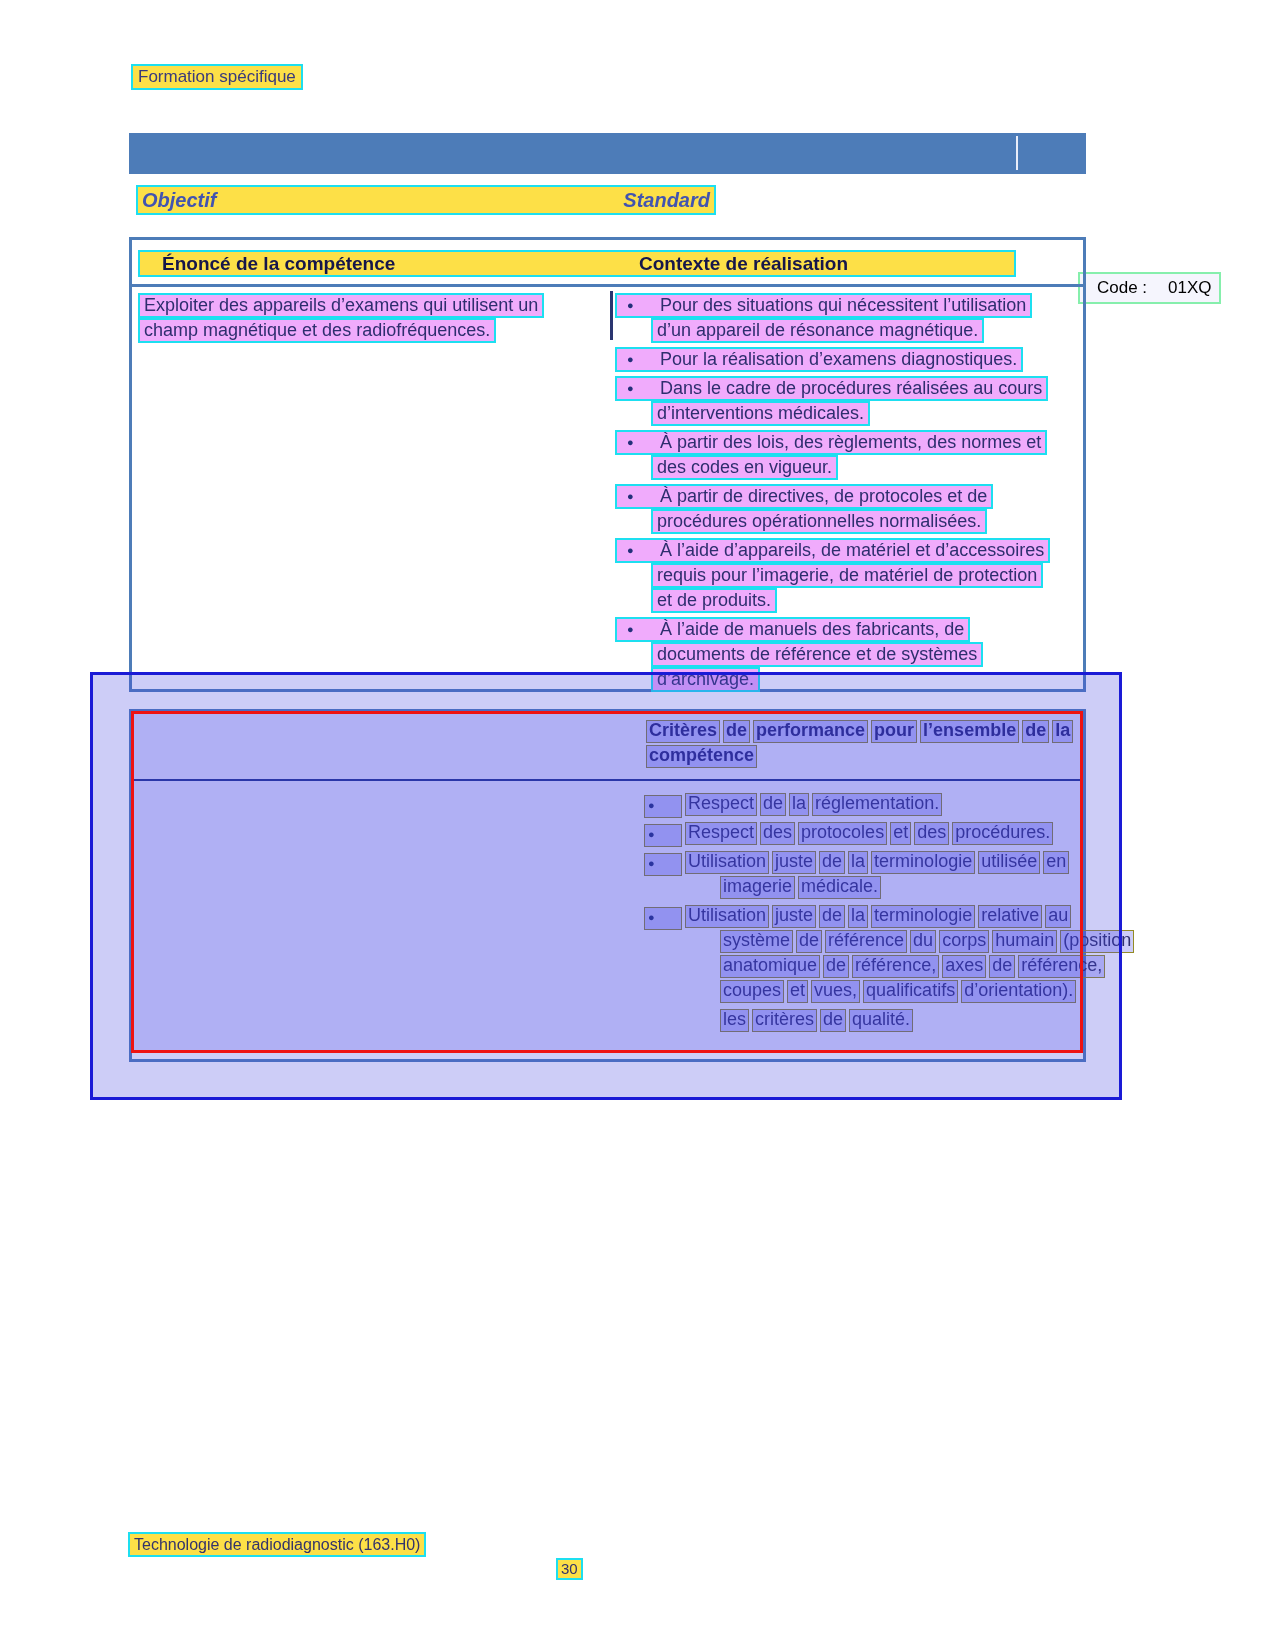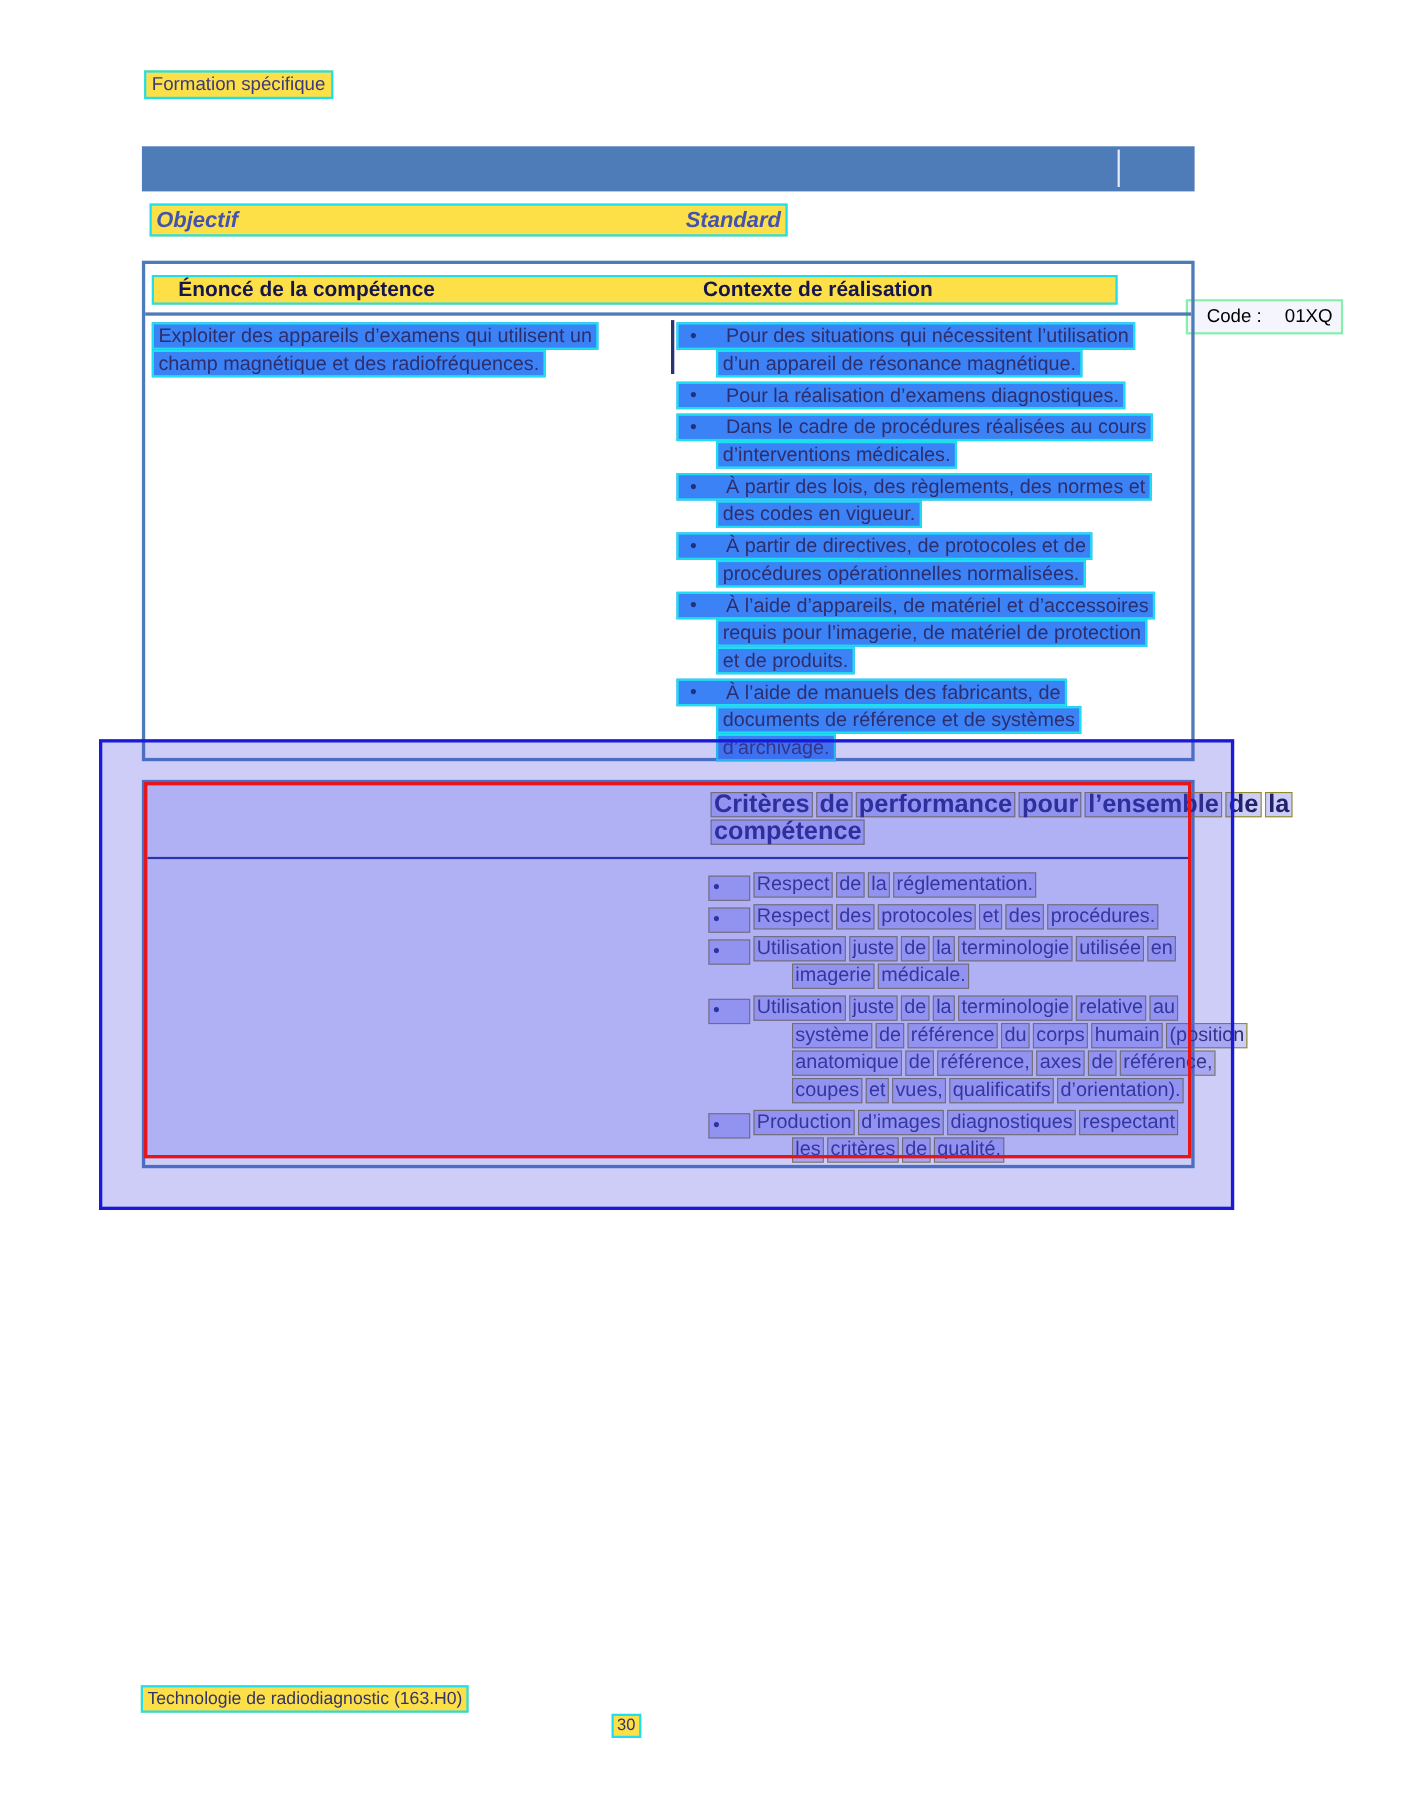--- a/index.html
+++ b/index.html
@@ -29,21 +29,21 @@
           border:3px solid #4d7cb8;box-sizing:border-box;}
   .t1-headband{position:absolute;left:6px;top:10px;width:878px;height:27px;}
   .th{position:absolute;top:1px;font-size:19px;font-weight:bold;color:#16164a;white-space:nowrap;margin-left:19px;}
   .th1{left:3px;}
   .th2{left:480px;}
   .t1-hline{position:absolute;left:0;top:44px;width:951px;height:3px;background:#4d7cb8;}
   .t1-left{position:absolute;left:6px;top:53px;width:470px;}
   .t1-right{position:absolute;left:483px;top:53px;width:462px;}
 
   .line{display:block;height:25px;line-height:21px;font-size:18px;white-space:nowrap;
-        background:#3b82f6;border:2px solid #1ddff0;box-sizing:border-box;
+        background:#f0abfc;border:2px solid #1ddff0;box-sizing:border-box;
         padding:0 4px;width:max-content;}
   .b-item{margin-bottom:4px;}
   .b-item .cont{margin-left:36px;}
   .dot{display:inline-block;width:33px;padding-left:6px;font-size:11px;color:#23307a;
        vertical-align:top;line-height:21px;}
 
   .artifact-line{position:absolute;left:610px;top:291px;width:3px;height:49px;background:#2a3570;}
 
   
   .overlay{position:absolute;left:90px;top:672px;width:1032px;height:428px;
@@ -54,21 +54,21 @@
           z-index:6;pointer-events:none;}
 
   
   .table2{position:absolute;left:129px;top:709px;width:957px;height:353px;
           border:3px solid #4d7cb8;box-sizing:border-box;}
   .t2-head{position:absolute;left:514px;top:8px;width:440px;font-weight:bold;color:#22226a;}
   .t2-divider{position:absolute;left:2px;top:67px;width:947px;height:2px;background:#1b2f7d;}
   .t2-bullets{position:absolute;left:512px;top:81px;width:442px;}
 
   .wline{display:block;height:25px;line-height:21px;font-size:18px;white-space:nowrap;}
-  .t2-head .wline{font-size:23px;}
+  .t2-head .wline{font-size:18px;}
   .wordbox{display:inline-block;background:rgba(88,88,235,0.30);border:1px solid #948b25;
            box-sizing:border-box;padding:0 2px;margin-right:3px;line-height:19px;height:23px;}
   .bulletbox{display:inline-block;width:38px;background:rgba(88,88,235,0.30);
              border:1px solid #948b25;box-sizing:border-box;margin-right:3px;
              line-height:19px;height:23px;padding-left:3px;font-size:11px;color:#1c2d6e;}
   .w-cont{margin-left:41px;padding-left:35px;}
 
   .t-footer{position:absolute;left:128px;top:1532px;font-size:16px;line-height:19px;
             padding:1px 4px;color:#33336b;}
   .t-pagenum{position:absolute;left:556px;top:1558px;font-size:15px;line-height:18px;
@@ -156,21 +156,20 @@
           <span class="wline"><span class="bulletbox">●</span><span class="wordbox">Utilisation</span><span class="wordbox">juste</span><span class="wordbox">de</span><span class="wordbox">la</span><span class="wordbox">terminologie</span><span class="wordbox">utilisée</span><span class="wordbox">en</span></span>
           <span class="wline w-cont"><span class="wordbox">imagerie</span><span class="wordbox">médicale.</span></span>
         </div>
         <div class="b-item">
           <span class="wline"><span class="bulletbox">●</span><span class="wordbox">Utilisation</span><span class="wordbox">juste</span><span class="wordbox">de</span><span class="wordbox">la</span><span class="wordbox">terminologie</span><span class="wordbox">relative</span><span class="wordbox">au</span></span>
           <span class="wline w-cont"><span class="wordbox">système</span><span class="wordbox">de</span><span class="wordbox">référence</span><span class="wordbox">du</span><span class="wordbox">corps</span><span class="wordbox">humain</span><span class="wordbox">(position</span></span>
           <span class="wline w-cont"><span class="wordbox">anatomique</span><span class="wordbox">de</span><span class="wordbox">référence,</span><span class="wordbox">axes</span><span class="wordbox">de</span><span class="wordbox">référence,</span></span>
           <span class="wline w-cont"><span class="wordbox">coupes</span><span class="wordbox">et</span><span class="wordbox">vues,</span><span class="wordbox">qualificatifs</span><span class="wordbox">d’orientation).</span></span>
         </div>
         <div class="b-item">
-          <span class="wline"><span class="bulletbox">●</span><span class="wordbox">Production</span><span class="wordbox">d’images</span><span class="wordbox">diagnostiques</span><span class="wordbox">respectant</span></span>
           <span class="wline w-cont"><span class="wordbox">les</span><span class="wordbox">critères</span><span class="wordbox">de</span><span class="wordbox">qualité.</span></span>
         </div>
       </div>
   </div>
 
   <div class="overlay"></div>
   <div class="redbox"></div>
 
   <span class="hl t-footer">Technologie de radiodiagnostic (163.H0)</span>
   <span class="hl t-pagenum">30</span>

